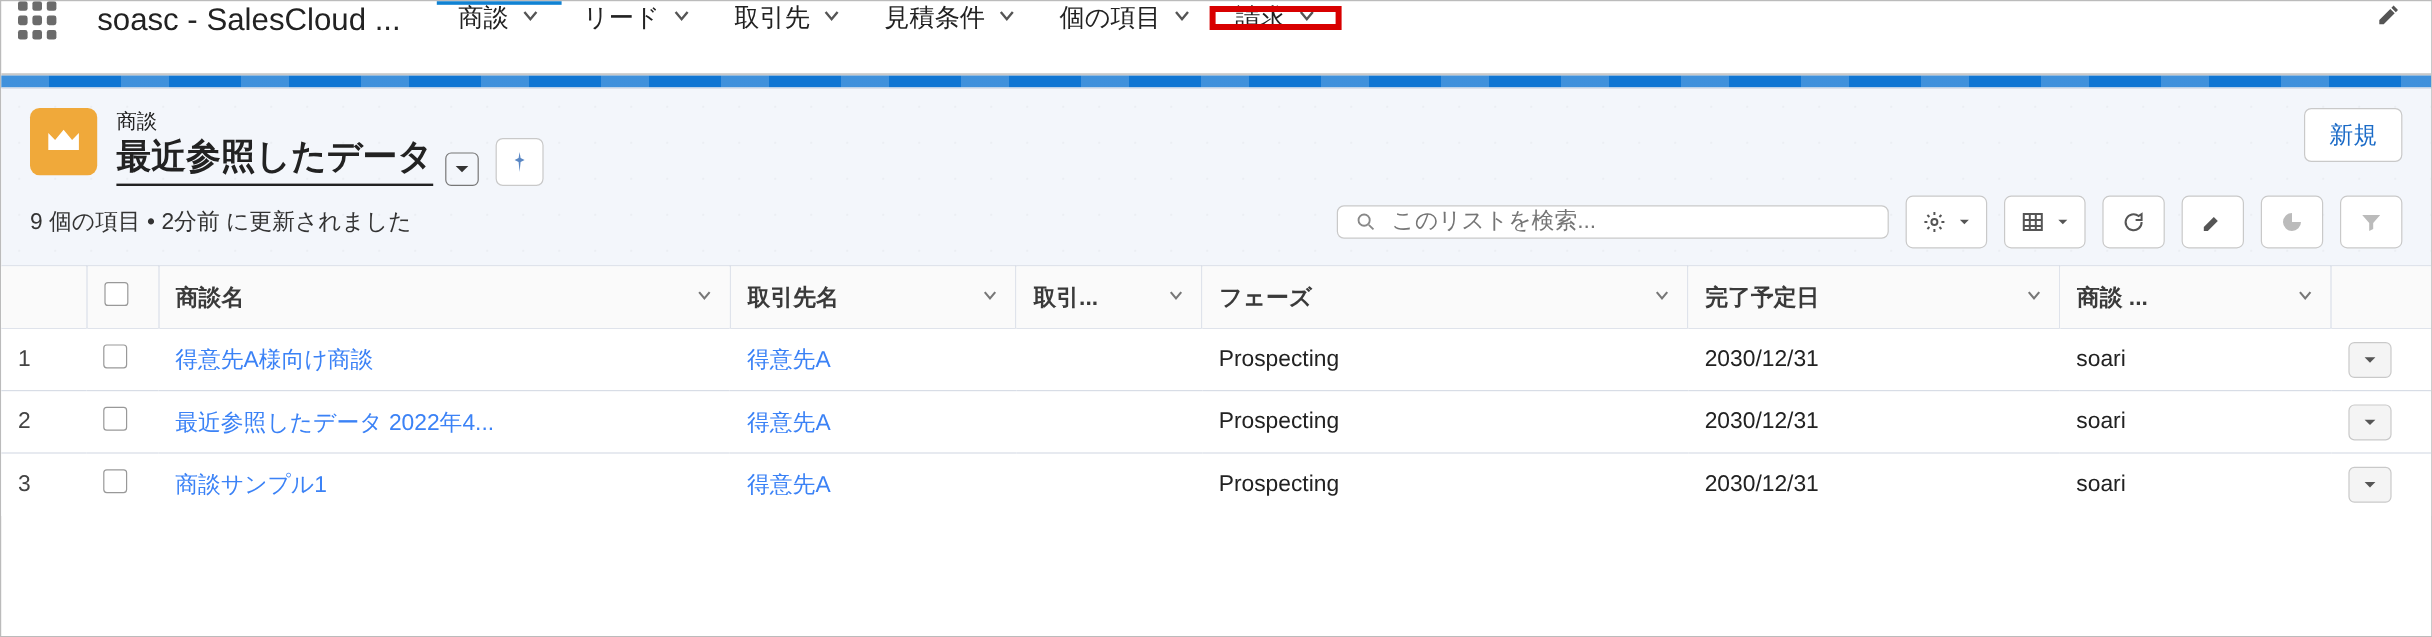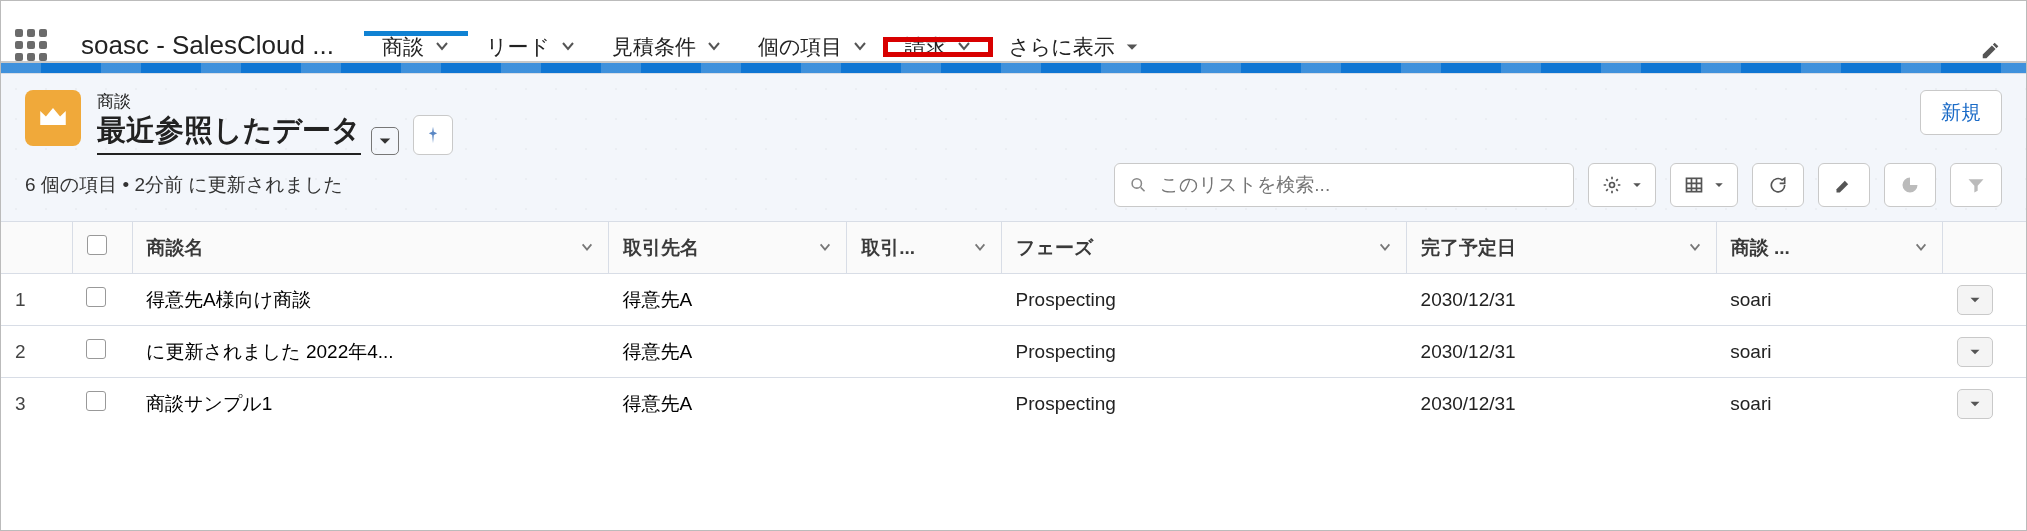--- a/index.html
+++ b/index.html
@@ -1,20 +1,20 @@
 <!DOCTYPE html>
 <html><head>
 <meta charset="utf-8">
 <style>
   * { box-sizing: border-box; }
   html, body { margin: 0; padding: 0; font-family: "Salesforce Sans", Arial, sans-serif; font-size: 17.5px; background: #fff; color: #222; }
   .frame { width: 2027px; height: 531px; border: 1px solid #bbb; position: relative; overflow: hidden; }
 
   
-  .topnav { height: 62px; border-bottom: 2px solid #c9c9c9; display: flex; align-items: flex-end; }
+  .topnav { height: 62px; border-bottom: 2px solid #c9c9c9; display: flex; align-items: flex-start; }
   .app-launcher { width: 60px; display:flex; align-items:center; justify-content:center; cursor:pointer; }
   .waffle { display:grid; grid-template-columns: repeat(3, 8px); grid-template-rows: repeat(3,8px); gap:4px; }
   .waffle span { width:8px; height:8px; background:#6b6b6b; border-radius:2px; }
   .app-name { display:flex; align-items:center; padding:0 30px 0 20px; font-size:26px; font-weight:400; color:#222; white-space:nowrap; }
   .nav-tabs { display:flex; align-items:stretch; }
   .nav-item { display:flex; align-items:center; padding:0 18px; font-size:21px; color:#222; cursor:pointer; position:relative; }
   .nav-item.active { }
   .nav-item.active::before { content:""; position:absolute; top:-2px; left:0; right:0; height:5px; background:#1082d3; }
   .nav-item .chev { margin-left:10px; color:#555; }
   .nav-item.highlight-red::after { content:""; position:absolute; top:4px; bottom:4px; left:-3px; right:-3px; border:5px solid #d80000; }
@@ -31,38 +31,38 @@
   .list-object-label { font-size:17px; color:#222; }
   .list-view-row { display:flex; align-items:flex-end; margin-top:-2px; }
   .list-view-name { font-size:29px; font-weight:700; border-bottom:2px solid #222; padding-bottom:2px; }
   .list-view-dd { width:28px; height:28px; border:1px solid #777; border-radius:5px; margin-left:10px; display:flex; align-items:center; justify-content:center; cursor:pointer; }
   .pin-btn { width:40px; height:40px; border:1px solid #c9c9c9; border-radius:6px; background:#fff; margin-left:14px; display:flex; align-items:center; justify-content:center; cursor:pointer; color:#5a87c4; }
   .header-right { margin-left:auto; display:flex; align-items:center;justify-content:center; }
   .new-btn { border:1px solid #c9c9c9; background:#fff; border-radius:6px; color:#1b6bc7; font-size:20px; padding:8px 20px; cursor:pointer; }
   .meta-row { display:flex; align-items:center; padding:0 24px 14px 24px; }
   .meta-text { font-size:19px; color:#333; }
   .actions-right { margin-left:auto; display:flex; align-items:center; gap:14px; }
-  .search-wrap { width:460px; height:44px; border:1px solid #c9c9c9; border-radius:6px; background:#fff; display:flex; align-items:center; padding:0 14px; }
+  .search-wrap { width:460px; height:28px; border:1px solid #c9c9c9; border-radius:6px; background:#fff; display:flex; align-items:center; padding:0 14px; }
   .search-wrap input { border:none; outline:none; font-size:19px; width:100%; background:transparent; }
   .icon-btn { width:52px; height:44px; border:1px solid #c9c9c9; border-radius:6px; background:#fff; display:flex; align-items:center; justify-content:center; cursor:pointer; color:#555; }
   .icon-btn.split { width:68px; justify-content:space-around; padding:0 8px; }
   .icon-btn.disabled { color:#bbb; cursor:default; }
 
   
   table.listview { width:100%; border-collapse:collapse; background:#fff; }
   table.listview th, table.listview td { border-top:1px solid #d8dde6; padding:0 14px; height:52px; text-align:left; font-size:19px; }
   table.listview th { background:#fafafa; font-weight:400; color:#444; position:relative; }
   th .colhead { display:flex; align-items:center; height:100%; }
   th .colname { font-weight:700; color:#3a3a3a; }
   th .sort-chev { margin-left:auto; color:#777; }
   th { border-right:1px solid #d8dde6; }
   th:last-child { border-right:none; }
   td.rownum { color:#444; text-align:center; width:60px; }
   td.cbcell, th.cbcell { width:50px; text-align:center; }
-  td.link a { color:#000000; text-decoration:none; }
+  td.link a { color:#3b82f6; text-decoration:none; }
   td.actions { width:60px; text-align:center; }
   .row-action { width:36px; height:30px; border:1px solid #c9c9c9; border-radius:5px; background:#f4f4f4; display:inline-flex; align-items:center; justify-content:center; cursor:pointer; color:#555; }
   .checkbox { width:20px; height:20px; border:1px solid #999; border-radius:3px; background:#fff; display:inline-block; }
 </style>
 </head>
 <body>
 
 <div class="frame">
 
   <div class="topnav">
@@ -88,41 +88,41 @@
               <path d="M3 5l5 6 5-6" fill="none" stroke="currentColor" stroke-width="2"></path>
             </svg></span>
       </div>
       <div class="nav-item">
         <span>リード</span>
         <span class="chev"><svg width="16" height="16" viewBox="0 0 16 16">
               <path d="M3 5l5 6 5-6" fill="none" stroke="currentColor" stroke-width="2"></path>
             </svg></span>
       </div>
       <div class="nav-item">
+        <span>取引先</span>
+        <span class="chev"><svg width="16" height="16" viewBox="0 0 16 16">
+              <path d="M3 5l5 6 5-6" fill="none" stroke="currentColor" stroke-width="2"></path>
+            </svg></span>
+      </div>
+      <div class="nav-item">
         <span>見積条件</span>
         <span class="chev"><svg width="16" height="16" viewBox="0 0 16 16">
               <path d="M3 5l5 6 5-6" fill="none" stroke="currentColor" stroke-width="2"></path>
             </svg></span>
       </div>
       <div class="nav-item">
         <span>個の項目</span>
         <span class="chev"><svg width="16" height="16" viewBox="0 0 16 16">
               <path d="M3 5l5 6 5-6" fill="none" stroke="currentColor" stroke-width="2"></path>
             </svg></span>
       </div>
       <div class="nav-item highlight-red">
         <span>請求</span>
         <span class="chev"><svg width="16" height="16" viewBox="0 0 16 16">
               <path d="M3 5l5 6 5-6" fill="none" stroke="currentColor" stroke-width="2"></path>
-            </svg></span>
-      </div>
-      <div class="nav-item">
-        <span>さらに表示</span>
-        <span class="chev"><svg width="14" height="14" viewBox="0 0 16 16">
-              <path d="M2 5l6 6 6-6z" fill="currentColor"></path>
             </svg></span>
       </div>
     </div>
 
     <div class="edit-pencil">
       <svg width="22" height="22" viewBox="0 0 24 24">
           <path d="M3 17l10-10 4 4L7 21H3v-4z M14 6l2-2 4 4-2 2-4-4z" fill="currentColor"></path>
         </svg>
     </div>
   </div>
@@ -151,21 +151,21 @@
               </svg>
           </div>
         </div>
       </div>
       <div class="header-right">
         <button class="new-btn">新規</button>
       </div>
     </div>
 
     <div class="meta-row">
-      <div class="meta-text">6 個の項目 • 2分前 に更新されました</div>
+      <div class="meta-text">9 個の項目 • 2分前 に更新されました</div>
       <div class="actions-right">
         <div class="search-wrap">
           <svg width="20" height="20" viewBox="0 0 24 24" style="color:#888;margin-right:10px">
               <circle cx="10" cy="10" r="6" fill="none" stroke="currentColor" stroke-width="2"></circle>
               <path d="M15 15l5 5" stroke="currentColor" stroke-width="2"></path>
             </svg>
           <input type="text" placeholder="このリストを検索..." style="">
         </div>
         <div class="icon-btn split">
           <svg width="20" height="20" viewBox="0 0 24 24">
@@ -276,21 +276,21 @@
           <td>soari</td>
           <td class="actions"><span class="row-action">
                 <svg width="12" height="12" viewBox="0 0 16 16">
                   <path d="M2 5l6 6 6-6z" fill="currentColor"></path>
                 </svg>
               </span></td>
         </tr>
         <tr>
           <td class="rownum">2</td>
           <td class="cbcell"><span class="checkbox"></span></td>
-          <td class="link"><a href="#">に更新されました 2022年4...</a></td>
+          <td class="link"><a href="#">最近参照したデータ 2022年4...</a></td>
           <td class="link"><a href="#">得意先A</a></td>
           <td></td>
           <td>Prospecting</td>
           <td>2030/12/31</td>
           <td>soari</td>
           <td class="actions"><span class="row-action">
                 <svg width="12" height="12" viewBox="0 0 16 16">
                   <path d="M2 5l6 6 6-6z" fill="currentColor"></path>
                 </svg>
               </span></td>

